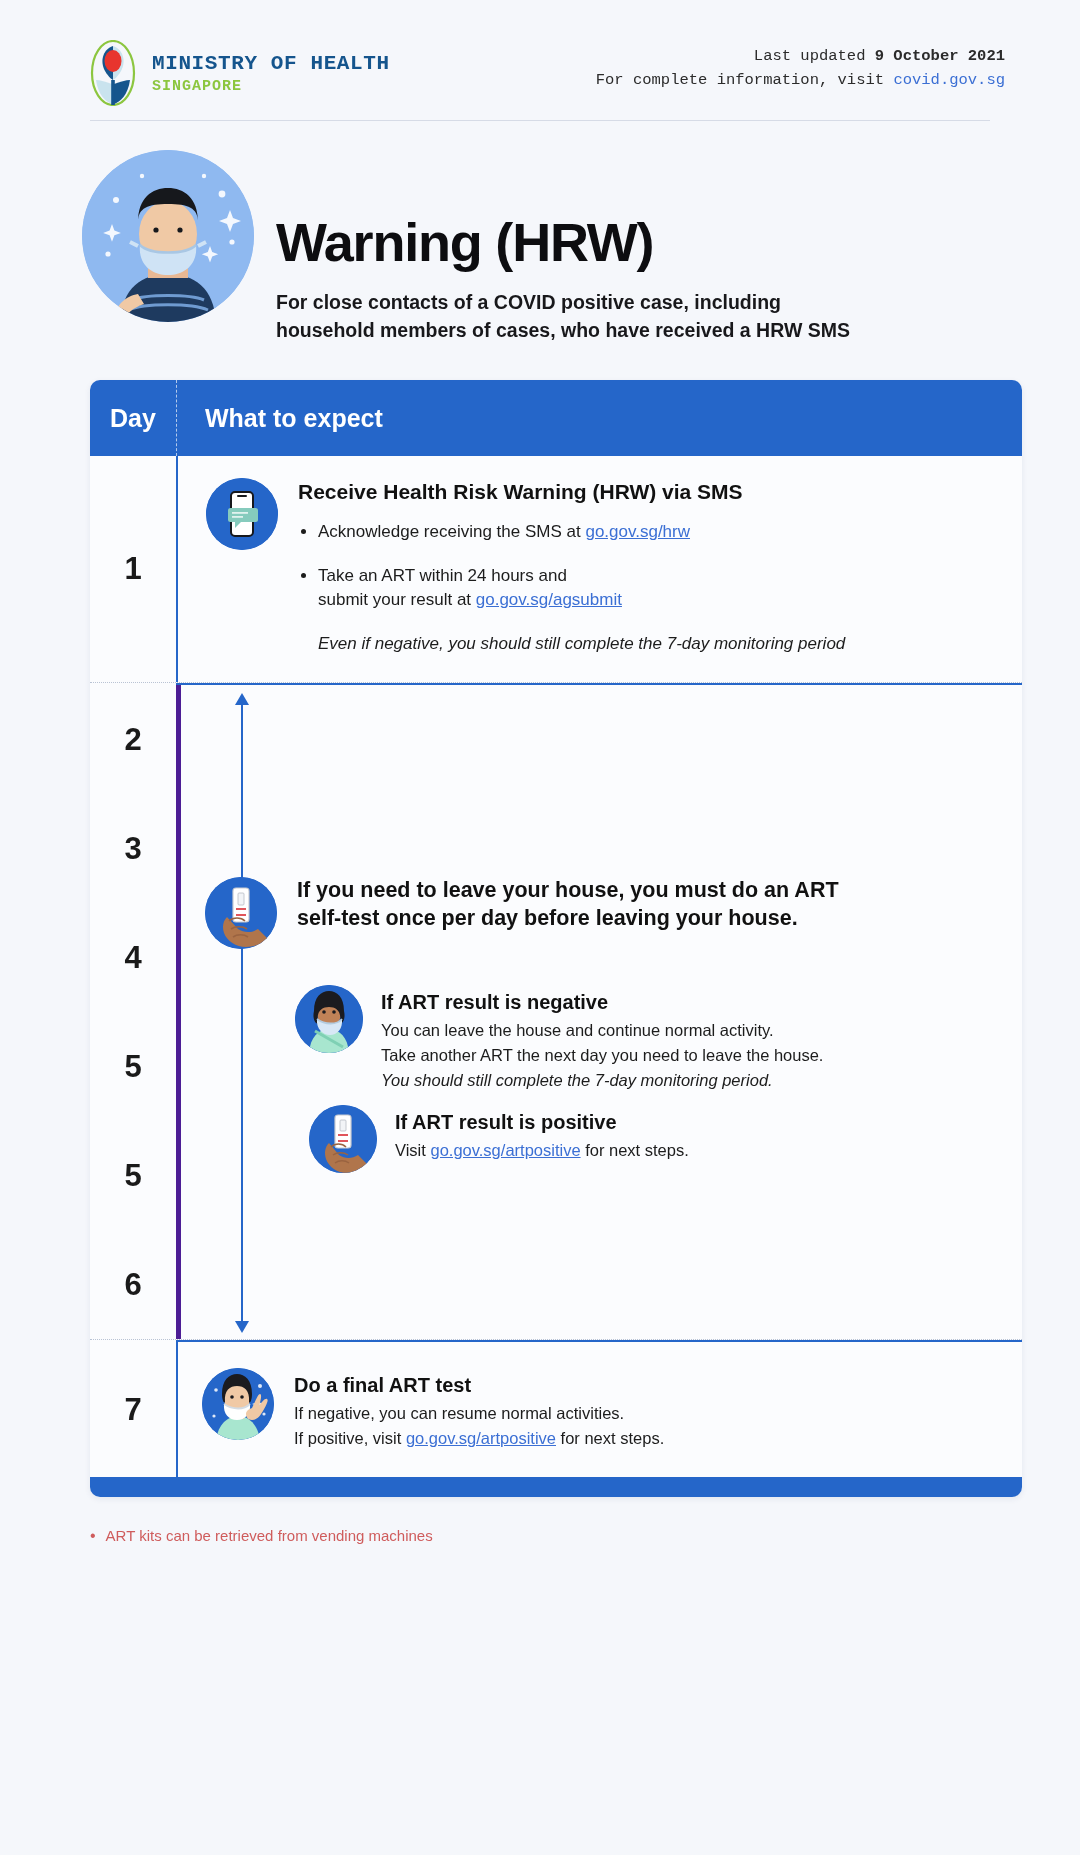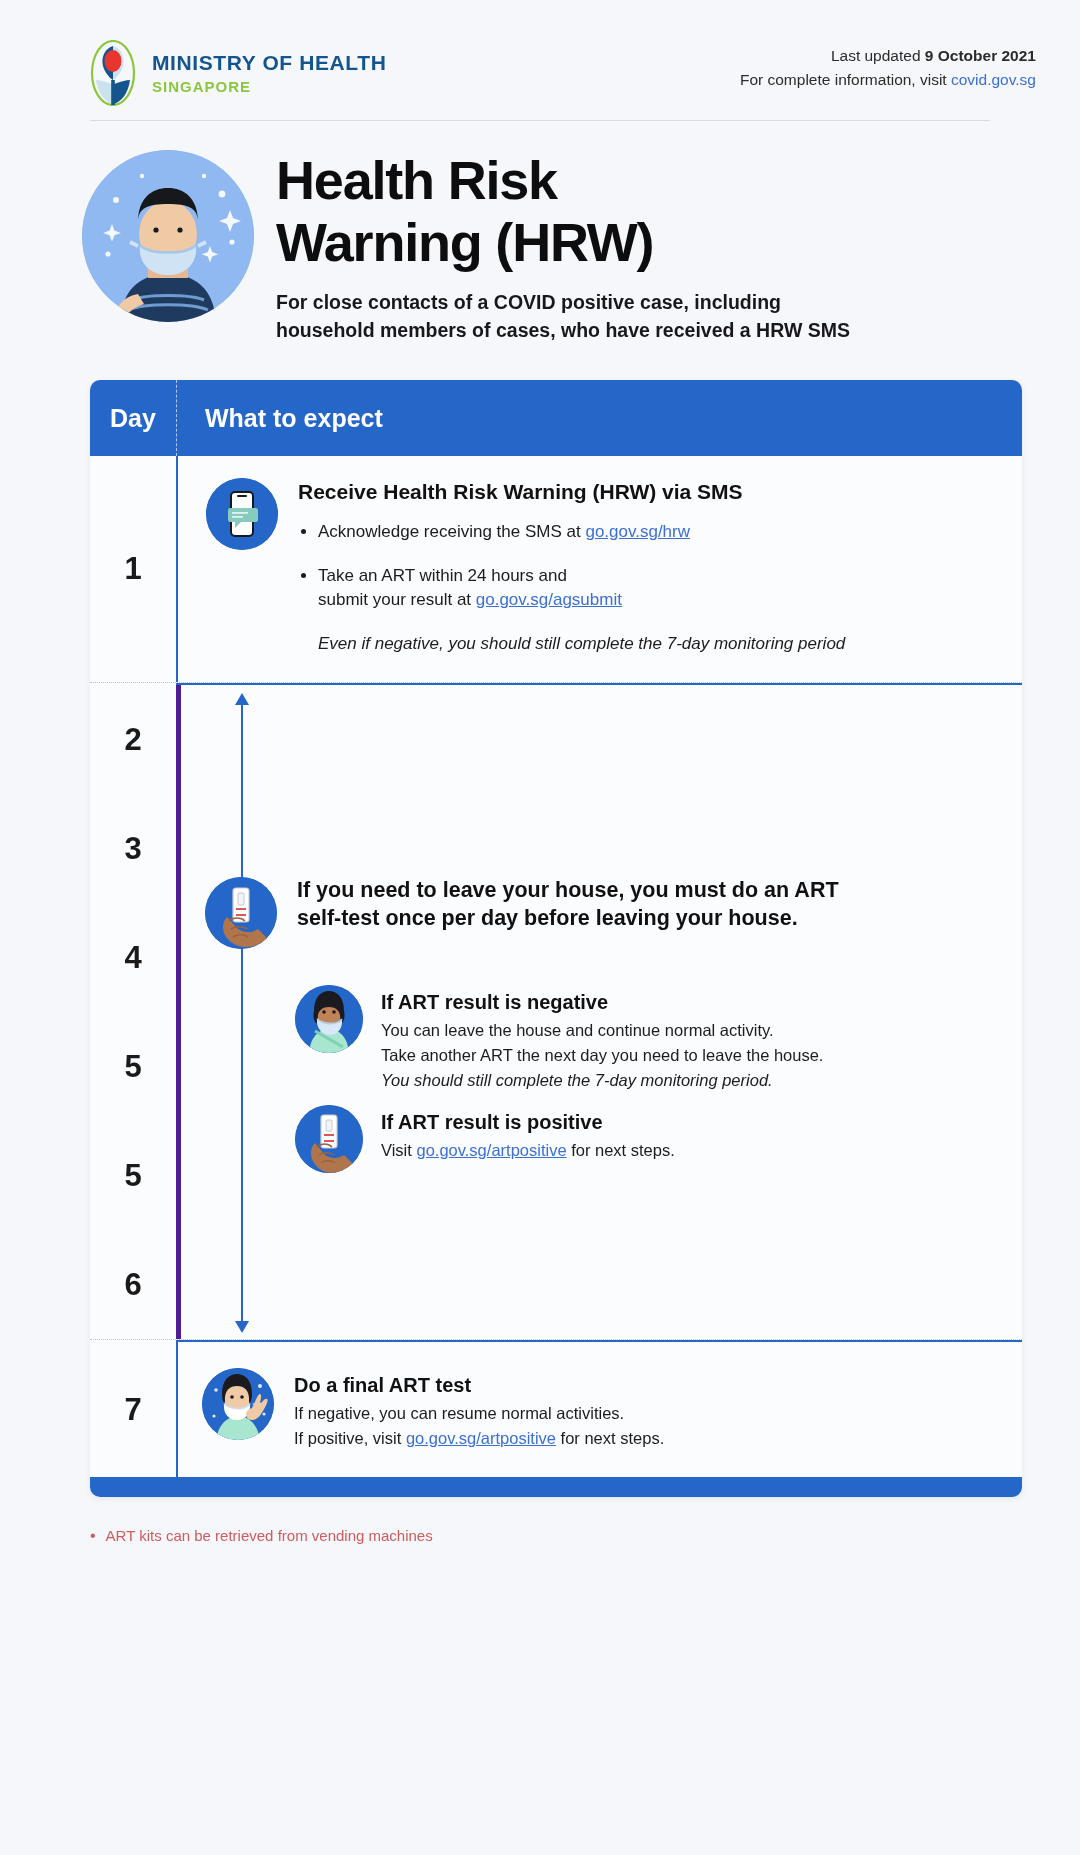--- a/index.html
+++ b/index.html
@@ -12,21 +12,22 @@
     color: #1a1a1a;
     position: relative;
     overflow: hidden;
   }
 
   
   .header {
     display: flex;
     align-items: flex-start;
     justify-content: space-between;
-    padding: 40px 44px 0 90px;
+    padding: 40px 75px 0 90px;
+    font-family: Liberation Mono, monospace;
   }
 
   .brand { display: flex; align-items: center; gap: 16px; }
 
   .moh-logo { width: 46px; height: 66px; flex: 0 0 46px; }
 
   .brand-text { display: flex; flex-direction: column; gap: 3px; }
   .brand-line1 {
     font-size: 21px;
     font-weight: bold;
@@ -229,21 +230,21 @@
     display: flex; gap: 20px; align-items: flex-start;
   }
   .blk-neg {
     position: absolute;
     left: 114px; right: 30px;
     top: 300px;
     display: flex; gap: 18px; align-items: flex-start;
   }
   .blk-pos {
     position: absolute;
-    left: 114px; right: 30px;
+    left: 128px; right: 30px;
     top: 420px;
     display: flex; gap: 18px; align-items: flex-start;
   }
 
   .sub-title {
     font-size: 20px; font-weight: bold; color: #111;
     margin-top: 6px;
   }
   .sub-body {
     font-size: 16.5px; line-height: 1.52; margin-top: 4px; color: #1c1c1c;
@@ -331,21 +332,21 @@
       <path d="M58 95 c10 10 46 10 56 0" stroke="#a9c7e4" stroke-width="2.5" fill="none"></path>
       <path d="M56 96 l-8 -4 M116 96 l8 -4" stroke="#cfe3f5" stroke-width="4"></path>
       <circle cx="74" cy="80" r="2.6" fill="#16181c"></circle>
       <circle cx="98" cy="80" r="2.6" fill="#16181c"></circle>
       <path d="M30 172 c4-18 14-26 26-28 l6 10 c-12 4-18 10-20 18z" fill="#f0c9a5"></path>
     </svg>
   </div>
 
   <div class="title-text">
     <h1 class="main-title">
-      <span>Health Risk</span><br>
+      <br>
       <span>Warning (HRW)</span>
     </h1>
     <div class="subtitle">
       <span>For close contacts of a COVID positive case, including</span><br>
       <span>household members of cases, who have received a HRW SMS</span>
     </div>
   </div>
 </div>
 
 <div class="card">

